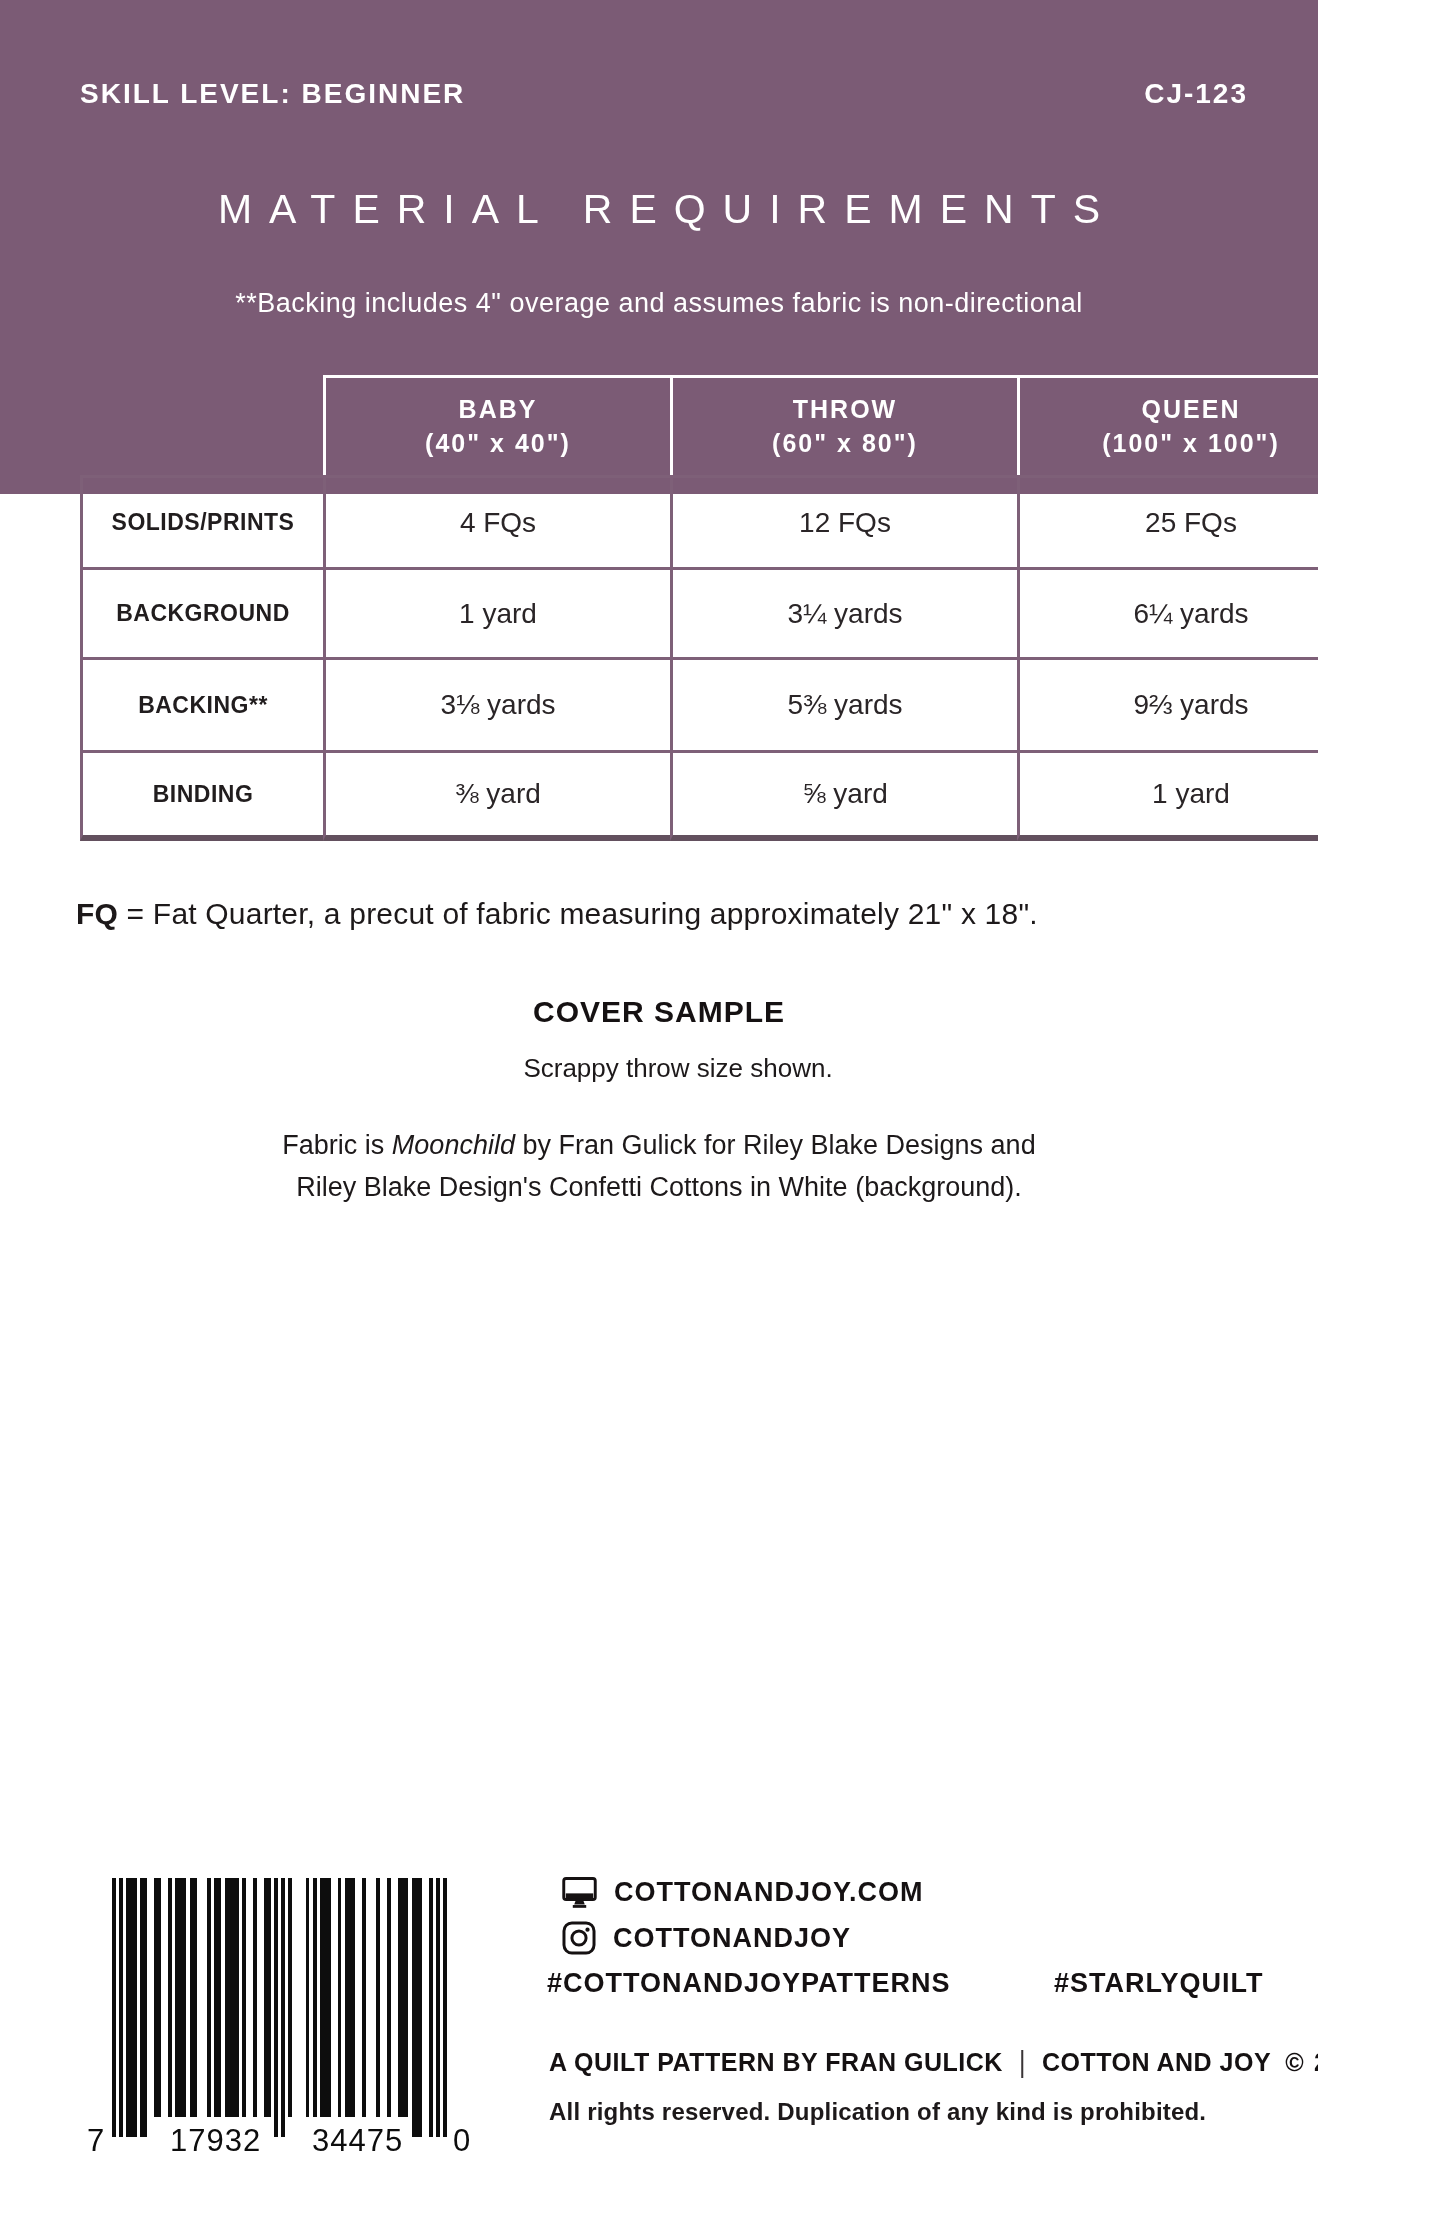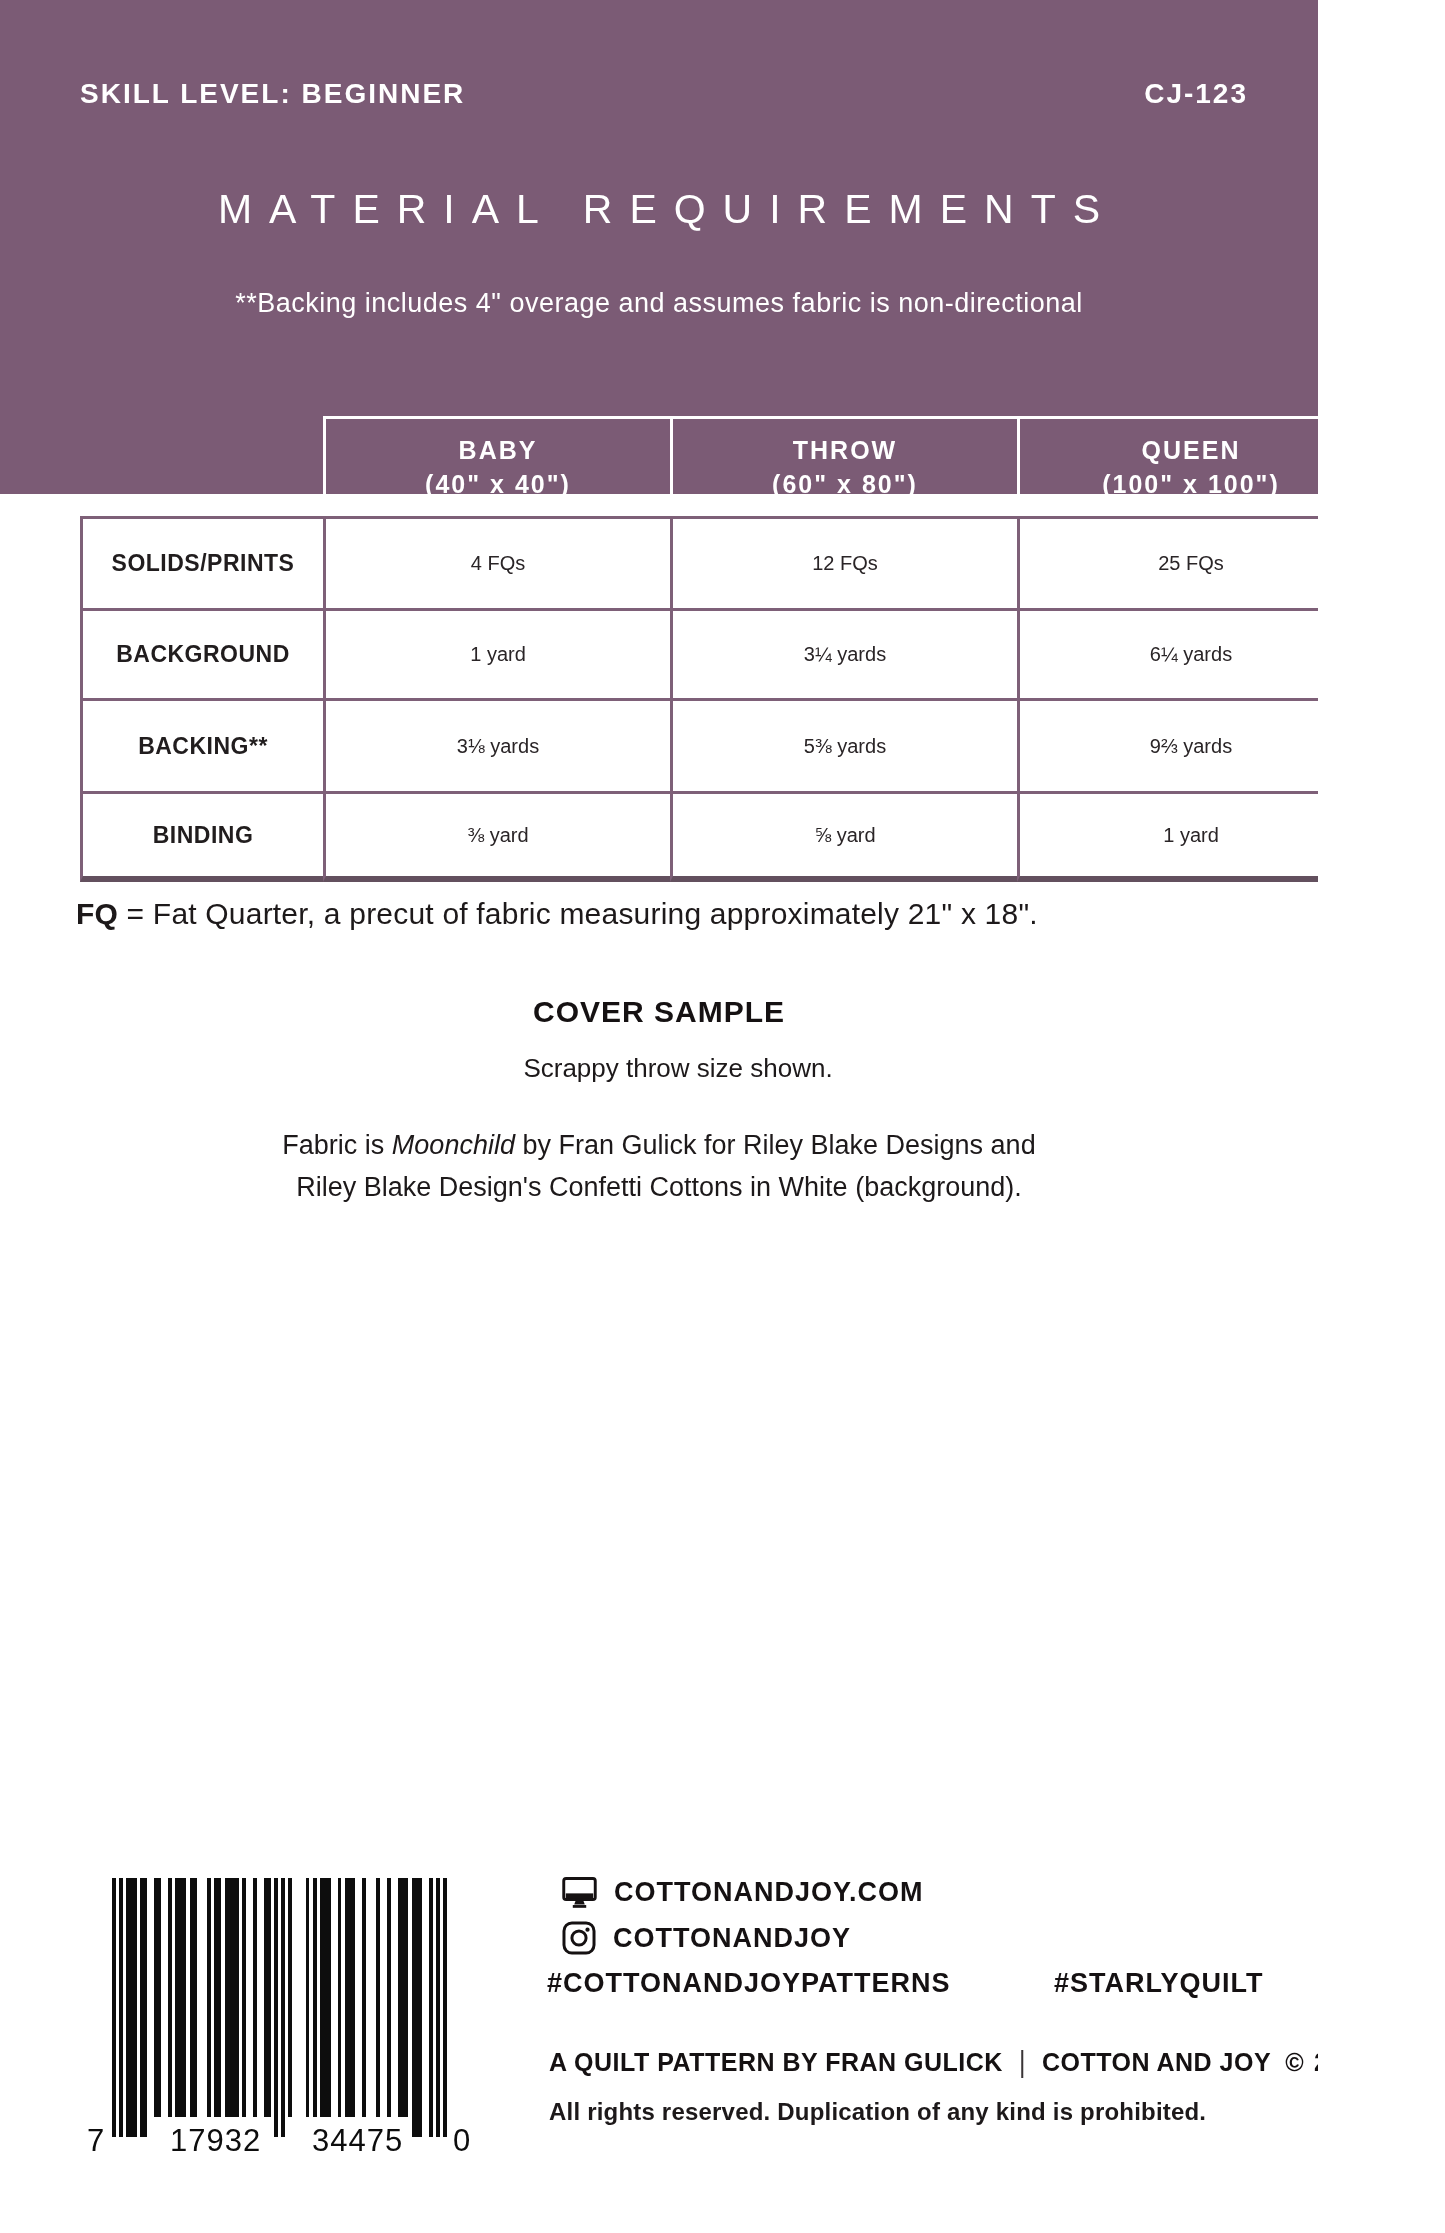--- a/index.html
+++ b/index.html
@@ -32,39 +32,39 @@
     position:absolute;left:0;top:186px;width:100%;
     text-align:center;text-indent:17px;
     color:#fff;font-weight:400;font-size:41px;letter-spacing:17px;
   }
   .bnote{
     position:absolute;left:0;top:288px;width:100%;
     text-align:center;color:#fff;font-weight:400;font-size:27px;letter-spacing:0.5px;
   }
   
   .mtable{
-    position:absolute;left:80px;top:416px;
+    position:absolute;left:80px;top:375px;
     display:grid;
     grid-template-columns:243px 347px 347px 348px;
     grid-template-rows:100px 92px 90px 93px 91px;
   }
   .cell{display:flex;align-items:center;justify-content:center;text-align:center;}
   .th{
     flex-direction:column;
     border-top:3px solid #fff;border-left:3px solid #fff;
     color:#fff;font-weight:700;font-size:25px;letter-spacing:2px;line-height:1.35;
   }
   .th.lastcol{border-right:3px solid #fff;}
   .rl{
     border-left:3px solid var(--tborder);border-top:3px solid var(--tborder);
     font-weight:700;font-size:23px;letter-spacing:0.5px;
   }
   .td{
     border-left:3px solid var(--tborder);border-top:3px solid var(--tborder);
-    font-size:20px;font-weight:400;color:#2a2527;
+    font-size:28px;font-weight:400;color:#2a2527;
   }
   .td.lastcol{border-right:3px solid var(--tborder);}
   .botrow{border-bottom:6px solid var(--tborder-dark);}
   
   .fqnote{
     position:absolute;left:76px;top:897px;
     font-size:30px;font-weight:400;color:#1d191a;letter-spacing:0.2px;
   }
   .fqnote b{font-weight:700;}
   

